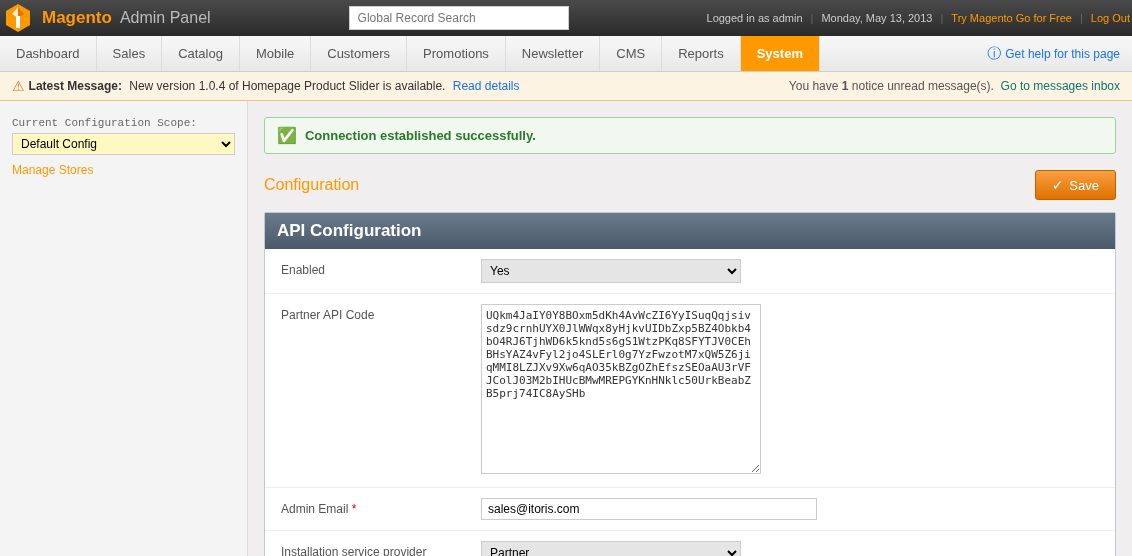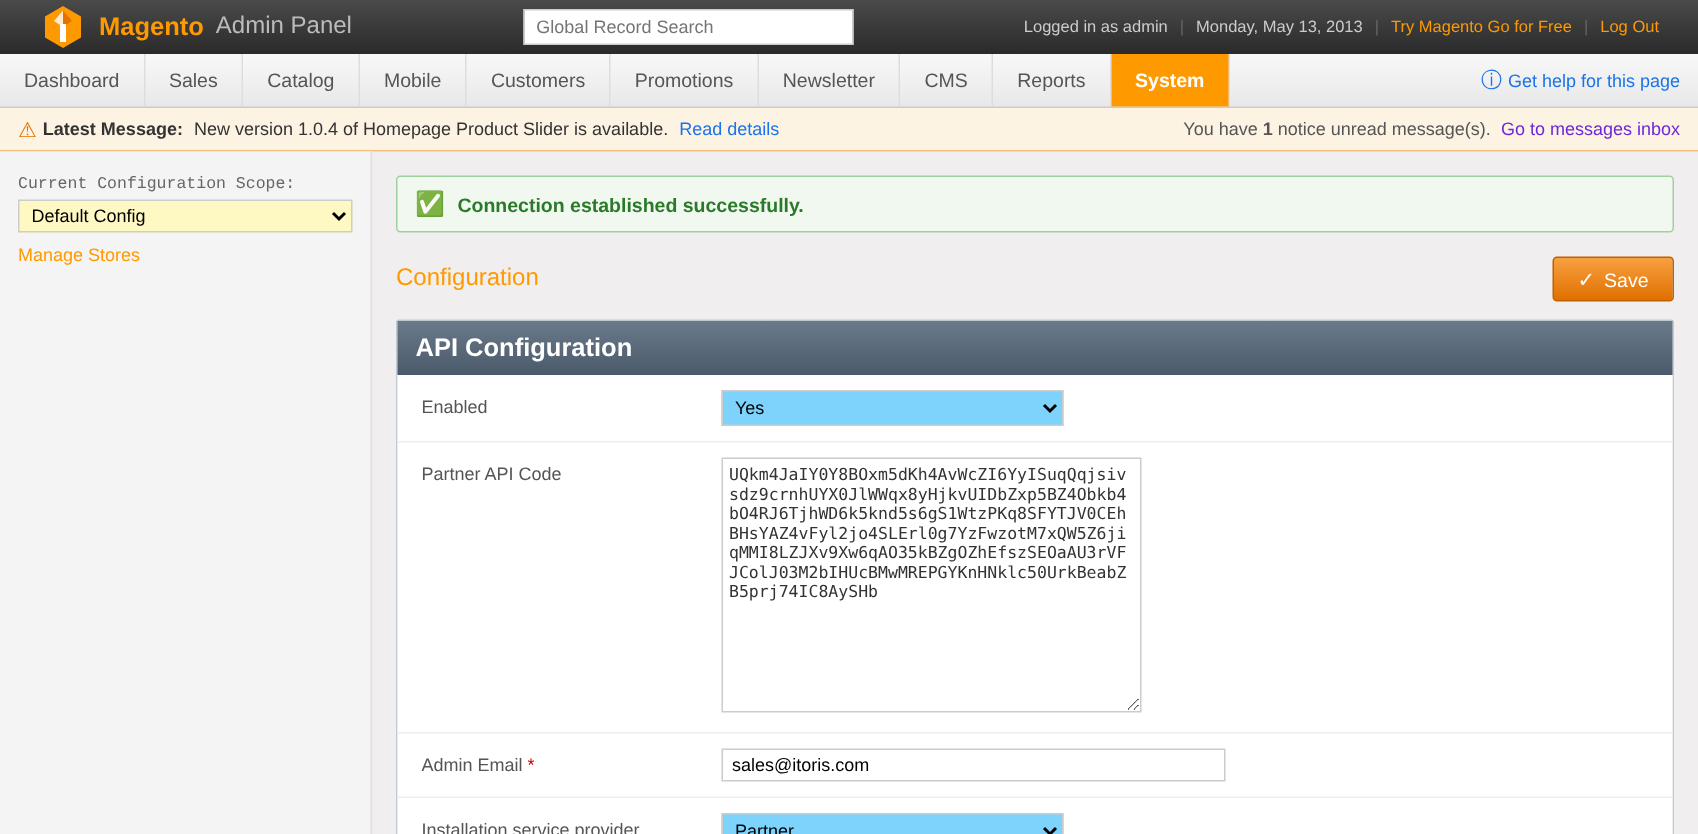--- a/index.html
+++ b/index.html
@@ -3,21 +3,21 @@
   <meta charset="utf-8">
   <style>
     * { box-sizing: border-box; margin: 0; padding: 0; }
     body { font-family: Arial, sans-serif; font-size: 12px; background: #f0eeee; color: #333; }
 
     
     #header {
       background: linear-gradient(to bottom, #4a4a4a, #2a2a2a);
       display: flex;
       align-items: center;
-      padding: 0 26px;
+      padding: 0 2px;
       height: 36px;
       justify-content: space-between;
     }
     #logo-area {
       display: flex;
       align-items: center;
       gap: 8px;
     }
     #logo-icon {
       width: 32px;
@@ -83,21 +83,21 @@
       padding: 6px 12px;
       font-size: 12px;
       display: flex;
       align-items: center;
       justify-content: space-between;
     }
     #notice-bar .left { display: flex; align-items: center; gap: 4px; }
     #notice-bar .warning-icon { color: #e67000; font-size: 14px; }
     #notice-bar a { color: #1a73e8; text-decoration: none; }
     #notice-bar .right { color: #555; }
-    #notice-bar .right a { color: #6d28d9; }
+    #notice-bar .right a { color: #0f766e; }
 
     
     #main {
       display: flex;
       min-height: 480px;
     }
 
     
     #sidebar {
       width: 248px;
@@ -206,25 +206,25 @@
     .config-label {
       width: 200px;
       font-size: 12px;
       color: #555;
       padding-top: 4px;
       flex-shrink: 0;
     }
     .config-label .required { color: #c00; }
     .config-value { flex: 1; }
     .config-select {
-      width: 228px;
+      width: 260px;
       font-size: 12px;
       padding: 3px 4px;
       border: 1px solid #ccc;
-      background: #7dd3fc;
+      background: #e5e5e5;
     }
     .config-textarea {
       width: 280px;
       height: 170px;
       font-size: 11px;
       font-family: monospace;
       padding: 4px;
       border: 1px solid #ccc;
       resize: both;
       color: #333;

